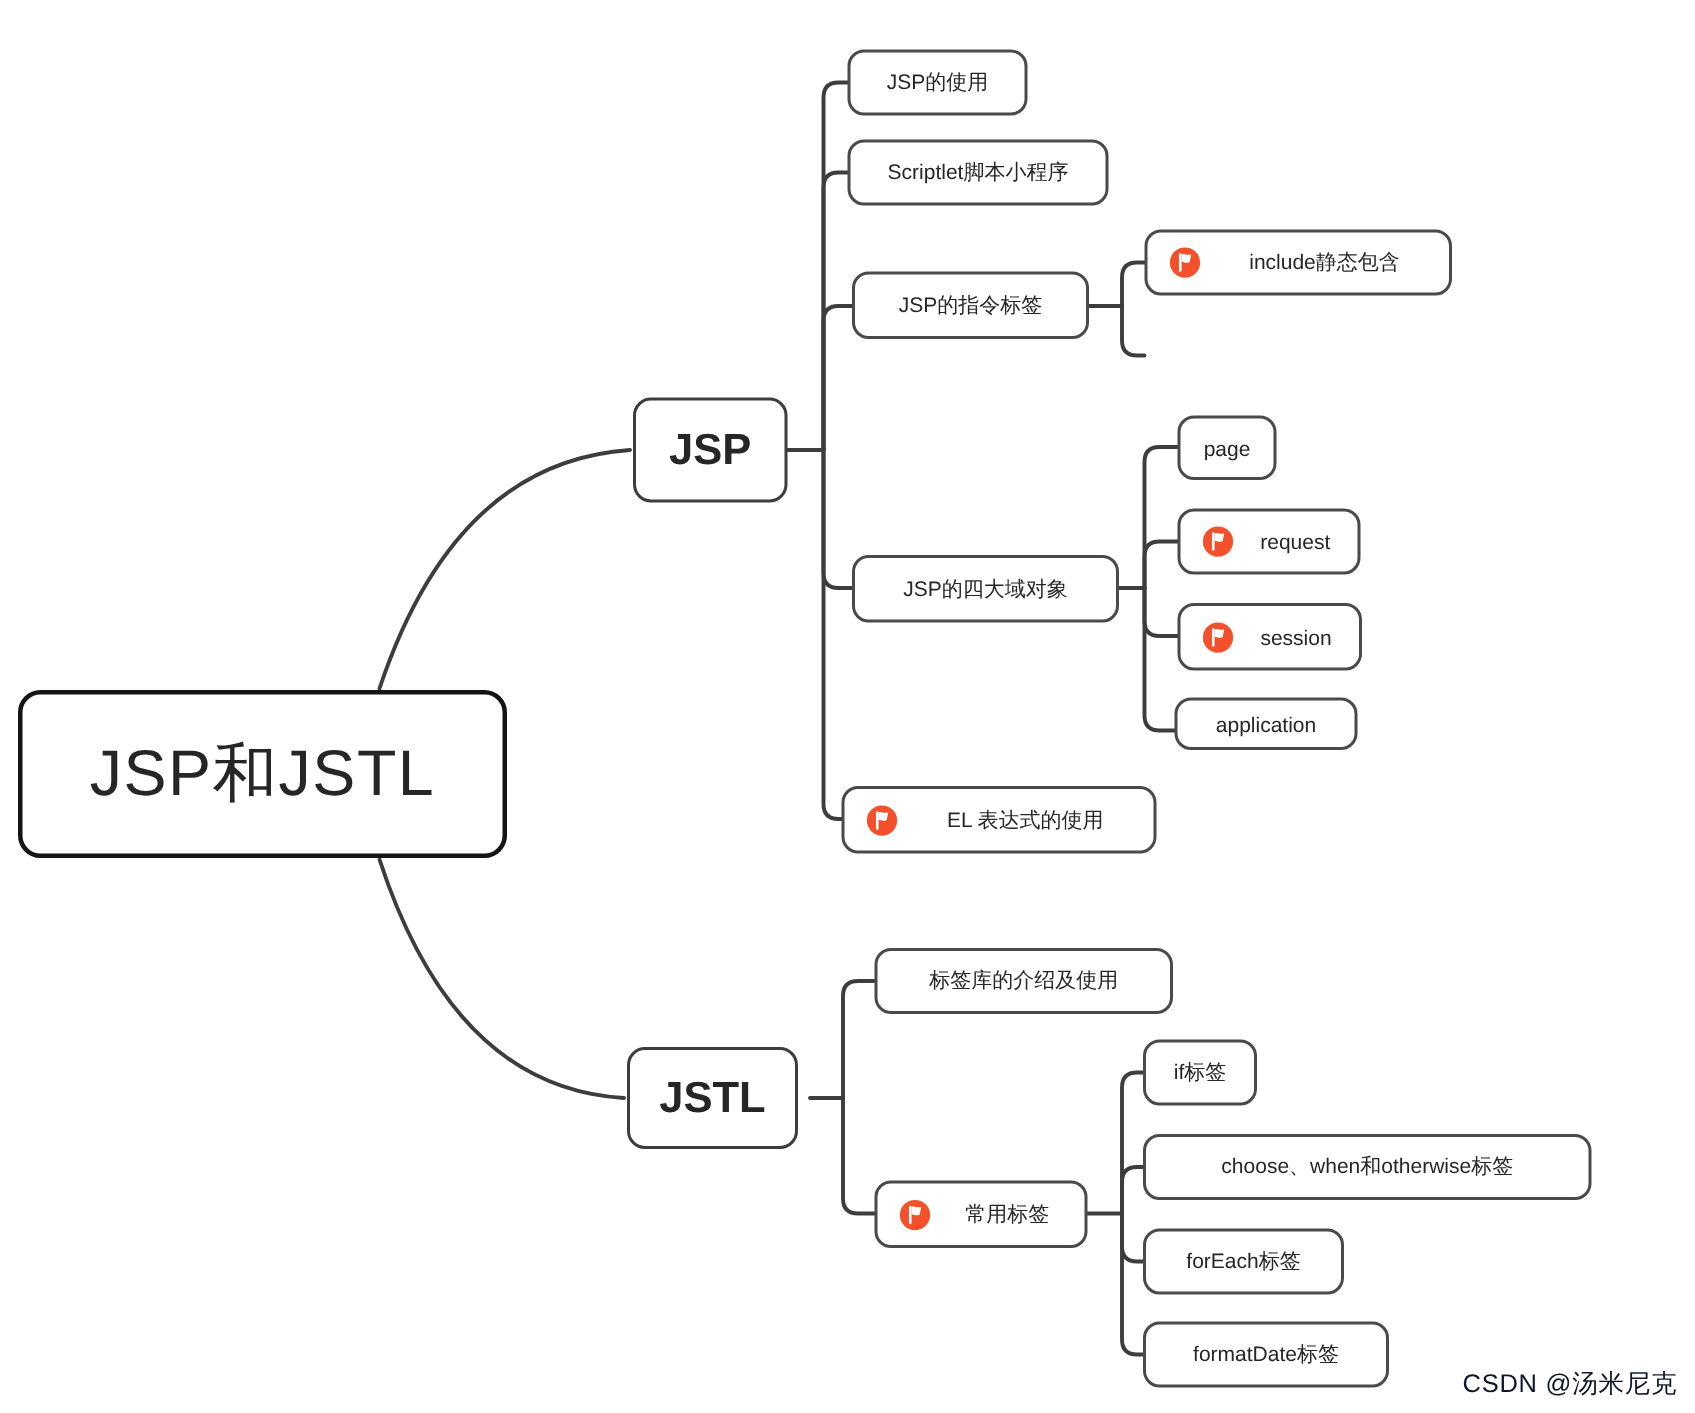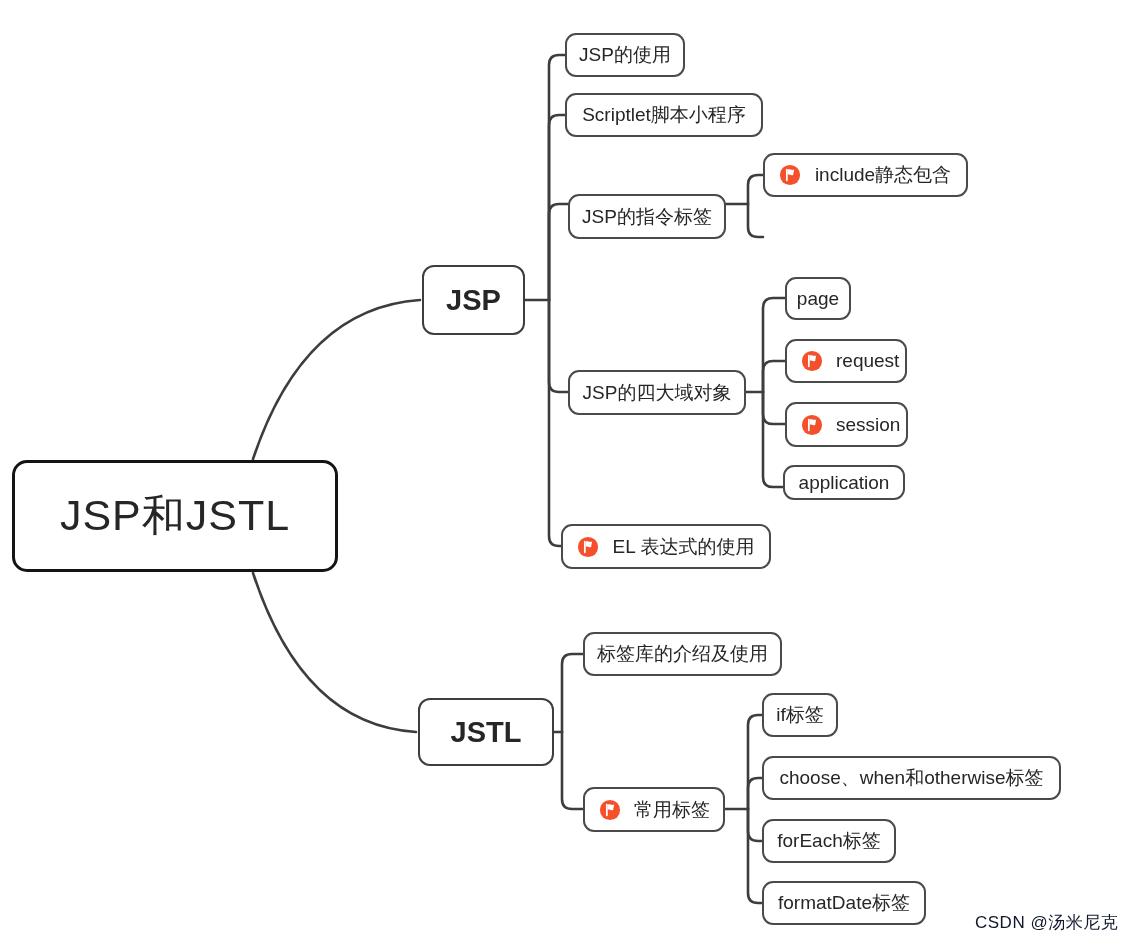--- a/index.html
+++ b/index.html
@@ -15,21 +15,21 @@
   #wires path{fill:none;stroke:#3d3d3d;stroke-width:2.6;stroke-linecap:round;}
   .node{
     position:absolute;
     box-sizing:border-box;
     background:#fff;
     border:2px solid #4a4a4a;
     border-radius:11px;
     display:flex;
     align-items:center;
     justify-content:center;
-    font-size:19px;
+    font-size:14px;
     color:#262626;
     white-space:nowrap;
   }
   .node.has-icon{justify-content:flex-start;padding:0 14px;gap:13px;}
   .node.has-icon .lbl{flex:1;text-align:center;}
   .root{
     border:3px solid #141414;
     border-radius:15px;
     font-size:43px;
     font-weight:500;
@@ -85,31 +85,31 @@
     <path d="M 748 809 V 893 Q 748 903 758 903 H 762"></path>
   </svg>
 
   <div class="node root" style="left:12px;top:460px;width:326px;height:112px;">
     <span class="lbl">JSP和JSTL</span>
   </div>
 
   <div class="node branch" style="left:422px;top:265px;width:103px;height:70px;">
     <span class="lbl">JSP</span>
   </div>
-  <div class="node branch" style="left:418px;top:698px;width:136px;height:68px;">
+  <div class="node branch" style="left:418px;top:698px;width:114px;height:68px;">
     <span class="lbl">JSTL</span>
   </div>
 
   <div class="node" style="left:565px;top:33px;width:120px;height:44px;">
     <span class="lbl">JSP的使用</span>
   </div>
-  <div class="node" style="left:565px;top:93px;width:198px;height:44px;">
+  <div class="node" style="left:565px;top:93px;width:174px;height:44px;">
     <span class="lbl">Scriptlet脚本小程序</span>
   </div>
-  <div class="node" style="left:568px;top:194px;width:158px;height:45px;">
+  <div class="node" style="left:568px;top:181px;width:158px;height:45px;">
     <span class="lbl">JSP的指令标签</span>
   </div>
   <div class="node" style="left:568px;top:370px;width:178px;height:45px;">
     <span class="lbl">JSP的四大域对象</span>
   </div>
   <div class="node has-icon" style="left:561px;top:524px;width:210px;height:45px;">
     <svg class="flag" viewBox="0 0 24 24">
       <circle cx="12" cy="12" r="11" fill="#f4502c"></circle>
       <rect x="7.6" y="5.2" width="1.9" height="13.6" rx="0.95" fill="#fff"></rect>
       <path d="M9.5 6.1 c2.2-1.1 4.3 1.1 7 0 l-1.1 5.8 c-2.7 1.1-4.5-1.1-5.9 0 z" fill="#fff"></path>

